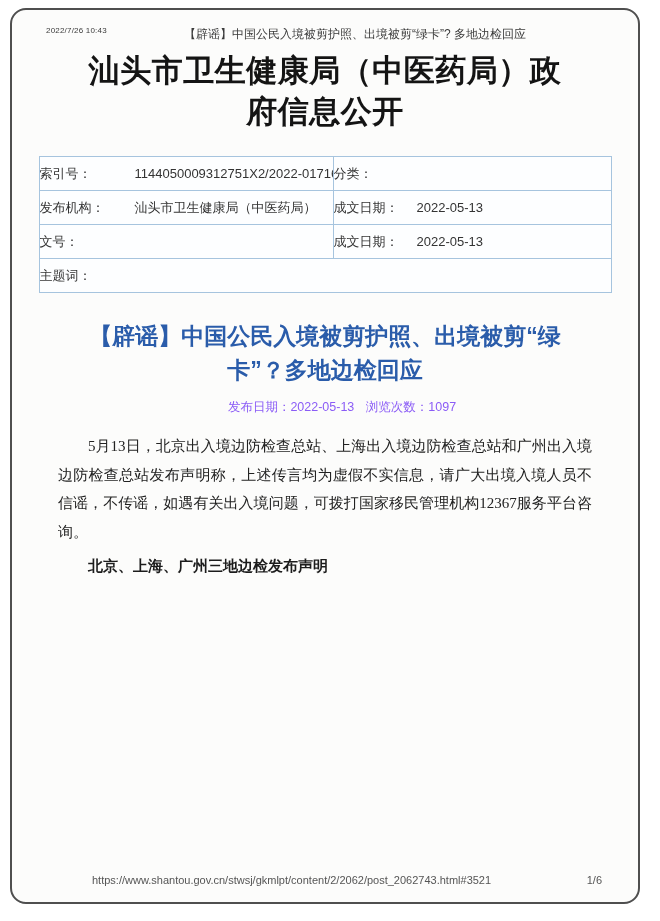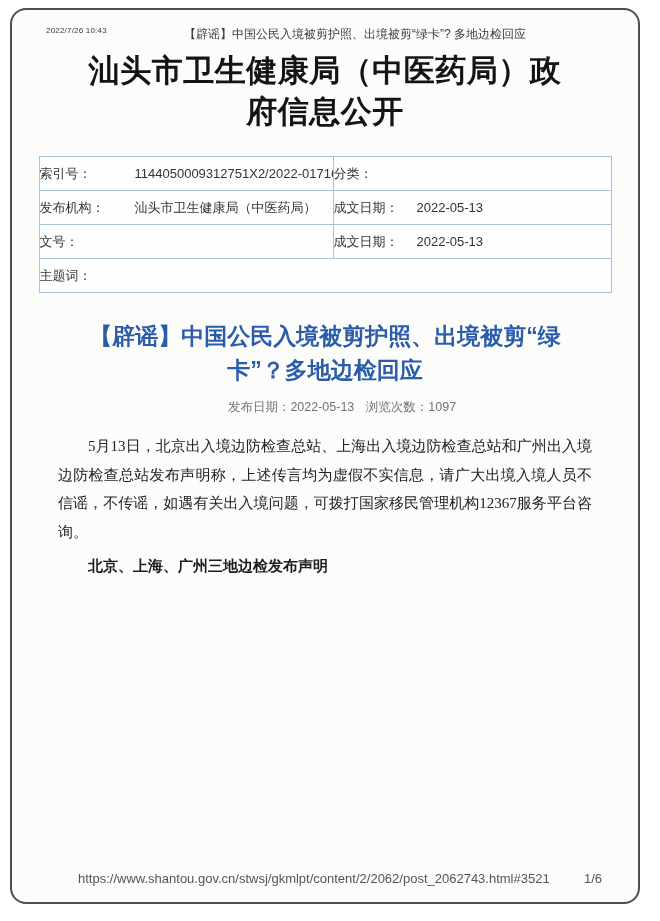--- a/index.html
+++ b/index.html
@@ -46,40 +46,40 @@
   .c2l{width:76px;}
   .val{padding-left:7px;}
   
   .art-title{
     margin:26px auto 0;width:492px;
     font-size:23px;line-height:34px;font-weight:bold;color:#2a5caa;
     text-align:center;
   }
   .art-meta{
     margin-top:12px;text-align:center;
-    font-size:12.5px;color:#737373;margin-left:34px;
+    font-size:12.5px;color:#8b5cf6;margin-left:34px;
   }
   .art-meta span{margin:0 4px;}
   
   .art-body{
     margin:16px 46px 0 46px;
     font-family:"Liberation Serif",serif;
     font-size:15px;line-height:28.5px;color:#222222;
     text-align:justify;
   }
   .art-body p{margin:0 0 8px 0;text-indent:2em;}
   .art-body p.sub{
     font-family:Liberation Mono, monospace;
     font-weight:bold;color:#1c1c1c;
   }
   
   .print-footer{
-    position:absolute;left:18px;right:36px;bottom:16px;
+    position:absolute;left:32px;right:36px;bottom:16px;
     display:flex;justify-content:space-between;align-items:center;
-    font-size:13px;color:#555555;padding-left:48px;
+    font-size:11px;color:#555555;padding-left:48px;
   }
 </style>
 </head>
 <body>
 
 <div class="page">
 
   <span class="ph-time">2022/7/26 10:43</span>
   <span class="ph-title">【辟谣】中国公民入境被剪护照、出境被剪“绿卡”? 多地边检回应</span>
 

